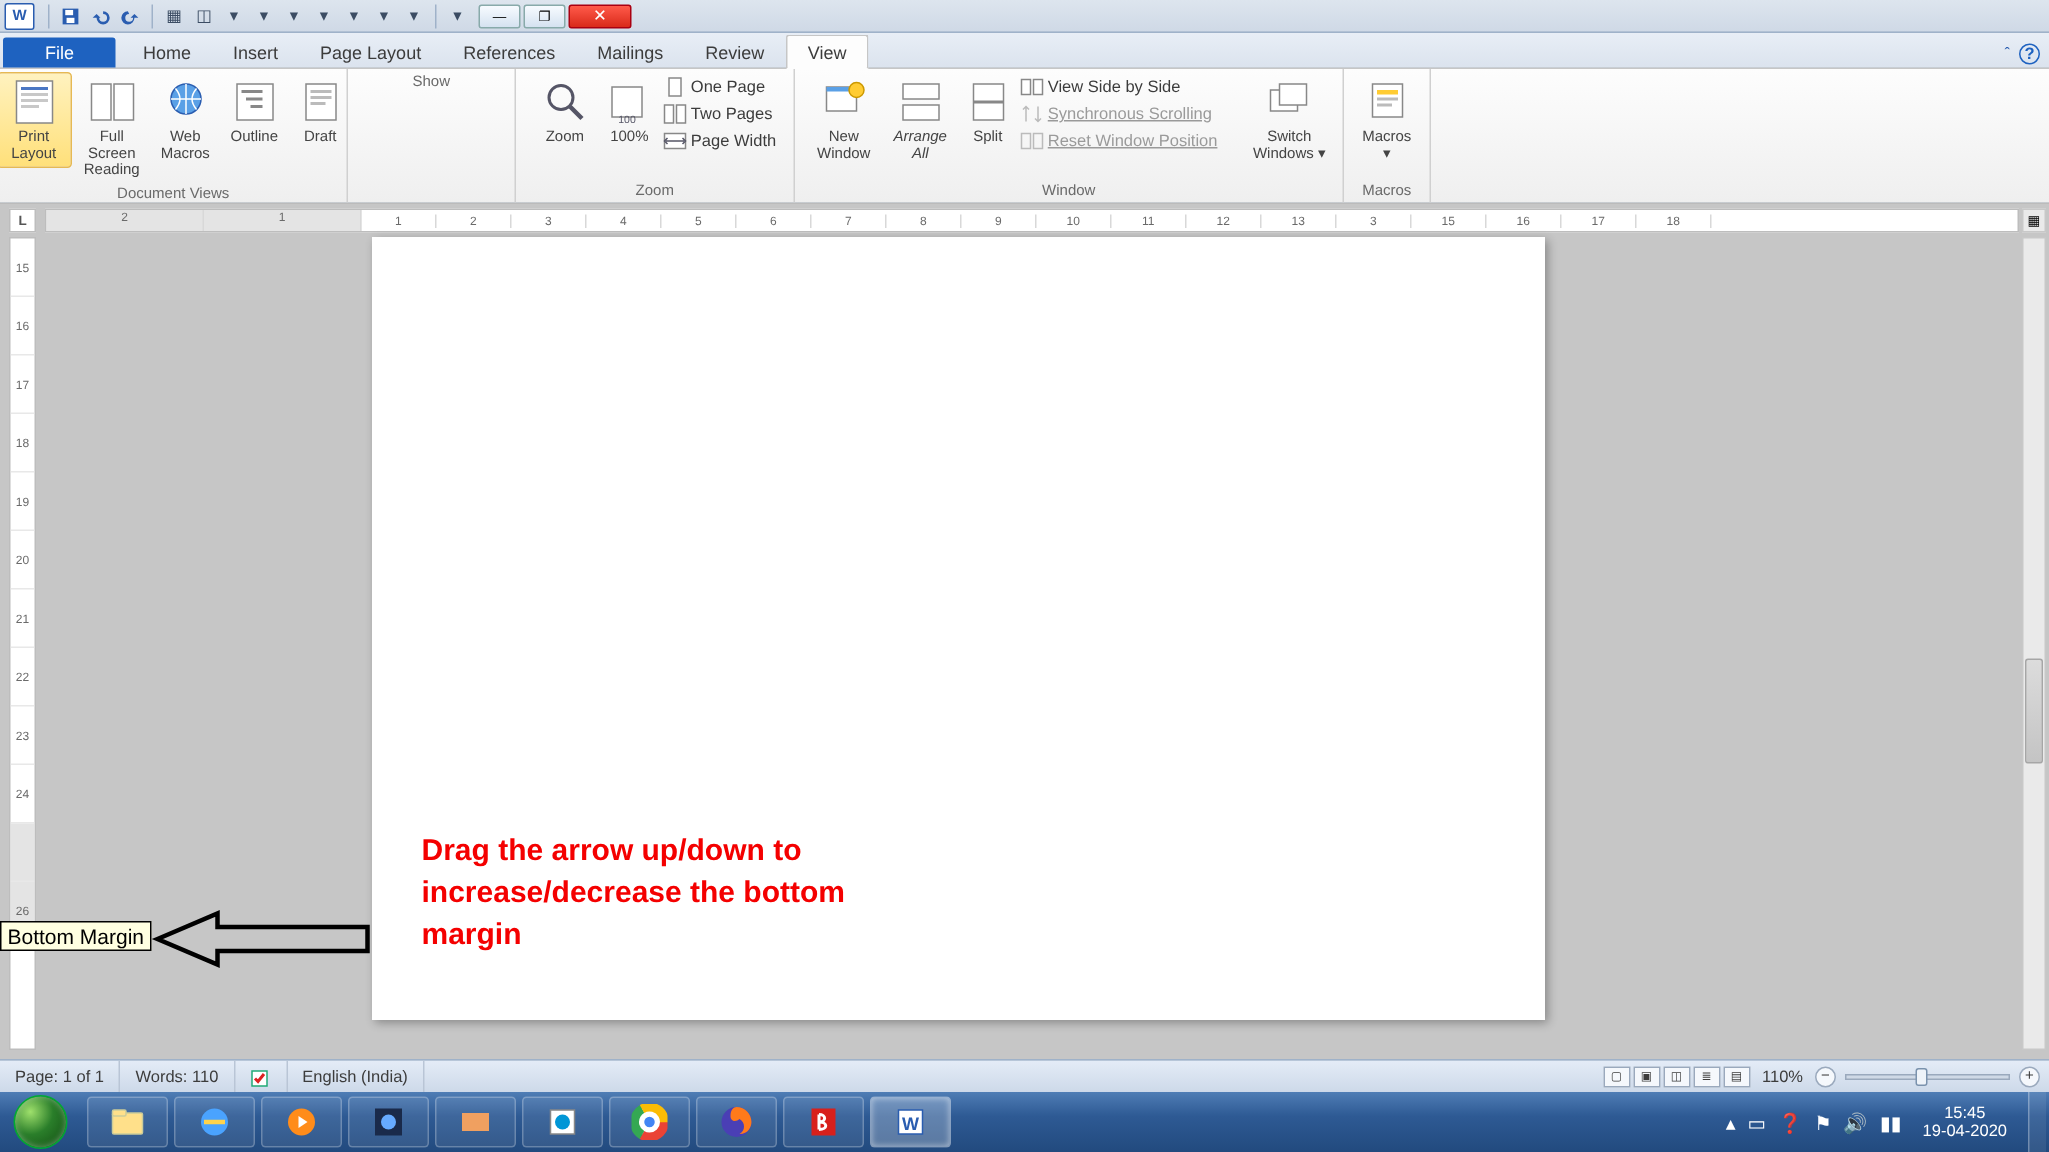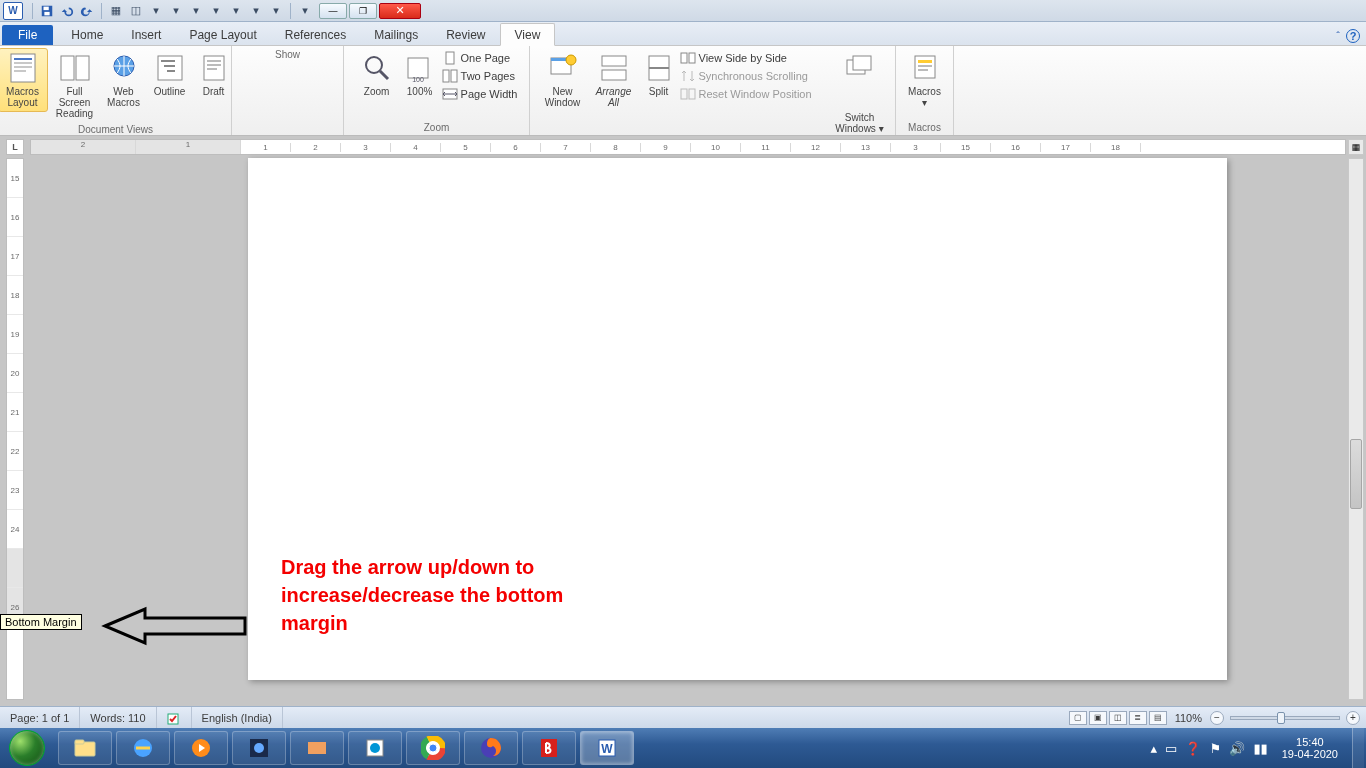--- a/index.html
+++ b/index.html
@@ -12,52 +12,52 @@
 .qat-sep { width: 1px; height: 16px; background: #9fb2c9; margin: 0 2px; }
 .qat-btn { width: 16px; height: 16px; display: flex; align-items: center; justify-content: center; font-size: 11px; color: #3b4c63; cursor: default; }
 .qat-btn svg { width: 14px; height: 14px; }
 .title-red { flex: 1; height: 20px; background: #f40000; color: #000; font-size: 11px; display: flex; align-items: center; justify-content: center; border: 1px solid #a00; }
 .win-controls { display: flex; gap: 2px; padding: 0 2px; }
 .wc { width: 28px; height: 16px; border: 1px solid #8aa; border-radius: 2px; background: linear-gradient(#f7fbff,#d5e2f0); display: flex; align-items: center; justify-content: center; font-size: 9px; }
 .wc.close { background: linear-gradient(#ff5a4a,#d92a1a); color: #fff; border-color: #a01; width: 42px; font-size: 11px; }
 
 
 .tabs { height: 24px; background: linear-gradient(#e8eef6,#dbe3ee); display: flex; align-items: flex-end; border-bottom: 1px solid #c6c6c6; padding-left: 2px; position: relative; }
-.file-tab { background: #1e62c0; color: #fff; font-size: 12px; padding: 3px 16px; border-radius: 2px 2px 0 0; margin-right: 4px; }
+.file-tab { background: #1e62c0; color: #fff; font-size: 12px; padding: 3px 28px; border-radius: 2px 2px 0 0; margin-right: 4px; }
 .tab { font-size: 12px; color: #3c3c3c; padding: 4px 14px 3px; cursor: default; }
 .tab.active { background: #fdfdfd; border: 1px solid #c6c6c6; border-bottom: 1px solid #fdfdfd; border-radius: 2px 2px 0 0; margin-bottom: -1px; }
 .help-area { position: absolute; right: 6px; bottom: 2px; display: flex; gap: 6px; align-items: center; }
 .help-area span { font-size: 11px; color: #2a5db0; cursor: default; }
 
 
 .ribbon { height: 90px; background: linear-gradient(#fdfdfd,#efefef); border-bottom: 1px solid #bbb; display: flex; }
 .group { border-right: 1px solid #d0d0d0; padding: 2px 6px 0; display: flex; flex-direction: column; align-items: center; }
 .group-items { flex: 1; display: flex; align-items: flex-start; gap: 2px; }
 .group-label { font-size: 10px; color: #6a6a6a; text-align: center; padding: 1px 0 2px; width: 100%; }
 .big-btn { display: flex; flex-direction: column; align-items: center; justify-content: flex-start; width: 50px; padding: 3px 2px; border: 1px solid transparent; border-radius: 3px; cursor: default; }
 .big-btn.sel { background: linear-gradient(#fff2bf,#ffe07a); border-color: #e6b954; }
 .big-btn .ic { width: 32px; height: 32px; margin-bottom: 2px; }
 .big-btn .lbl { font-size: 10px; color: #444; text-align: center; line-height: 11px; }
 .chk-col { display: flex; flex-direction: column; gap: 2px; padding-top: 4px; }
 .chk { display: flex; align-items: center; gap: 4px; font-size: 11px; color: #3c3c3c; }
 .chk input { width: 12px; height: 12px; }
 .small-row { display: flex; align-items: center; gap: 3px; font-size: 11px; color: #3c3c3c; padding: 1px 0; }
 .small-row .sic { width: 16px; height: 14px; }
-.disabled { color: #9a9a9a; }
+.disabled { color: #9a9a9a; text-decoration: underline; }
 
 
 .doc-wrap { position: absolute; top: 136px; left: 0; right: 0; bottom: 62px; background: #c6c6c6; }
 .h-ruler { position: absolute; top: 3px; left: 30px; right: 20px; height: 16px; background: #fff; border: 1px solid #bdbdbd; font-size: 8px; color: #6a6a6a; display: flex; align-items: center; overflow: hidden; }
 .h-ruler .seg { position: relative; width: 50px; text-align: center; border-right: 1px solid #d8d8d8; }
 .corner-box { position: absolute; top: 3px; left: 6px; width: 18px; height: 16px; background: #fff; border: 1px solid #bdbdbd; font-size: 9px; display: flex; align-items: center; justify-content: center; color: #555; font-weight: bold; }
 .v-ruler { position: absolute; top: 22px; left: 6px; width: 18px; bottom: 6px; background: #fff; border: 1px solid #bdbdbd; font-size: 8px; color: #6a6a6a; display: flex; flex-direction: column; align-items: center; overflow: hidden; }
 .v-ruler .seg { height: 39px; width: 100%; text-align: center; border-bottom: 1px solid #e8e8e8; display: flex; align-items: center; justify-content: center; }
-.page { position: absolute; top: 22px; left: 248px; width: 979px; bottom: 26px; background: #fff; box-shadow: 2px 2px 6px rgba(0,0,0,.3); }
+.page { position: absolute; top: 22px; left: 248px; width: 782px; bottom: 26px; background: #fff; box-shadow: 2px 2px 6px rgba(0,0,0,.3); }
 .red-note { position: absolute; left: 33px; top: 395px; color: #f40000; font-weight: bold; font-size: 20px; line-height: 28px; max-width: 340px; }
-.tooltip-box { position: absolute; left: 0; top: 478px; background: #ffffe1; border: 1px solid #000; font-size: 11px; padding: 1px 4px; color: #000; }
+.tooltip-box { position: absolute; left: 0; top: 478px; background: #ffffe1; border: 1px solid #000; font-size: 14px; padding: 1px 4px; color: #000; }
 .arrow-anno { position: absolute; left: 100px; top: 470px; }
 
 .vscroll { position: absolute; top: 22px; right: 2px; width: 16px; bottom: 6px; background: #eaeaea; border: 1px solid #c8c8c8; }
 .vscroll .thumb { position: absolute; top: 280px; left: 1px; right: 1px; height: 70px; background: linear-gradient(#dcdcdc,#c4c4c4); border: 1px solid #a6a6a6; border-radius: 2px; }
 .ruler-toggle { position: absolute; top: 3px; right: 2px; width: 16px; height: 16px; background: #eaeaea; border: 1px solid #c8c8c8; font-size: 9px; display: flex; align-items: center; justify-content: center; }
 
 
 .statusbar { position: absolute; left: 0; right: 0; bottom: 40px; height: 22px; background: linear-gradient(#e4ecf7,#cdd9e9); border-top: 1px solid #9fb2c9; display: flex; align-items: center; font-size: 11px; color: #3c3c3c; }
 .sb-seg { padding: 0 10px; border-right: 1px solid #b9c5d6; height: 100%; display: flex; align-items: center; gap: 4px; }
 .sb-right { margin-left: auto; display: flex; align-items: center; gap: 2px; padding-right: 6px; }
@@ -145,21 +145,21 @@
   <div class="group" style="width:232px;">
     <div class="group-items">
       <div class="big-btn sel">
         <svg class="ic" viewBox="0 0 32 32">
             <rect x="4" y="2" width="24" height="28" fill="#fff" stroke="#888"></rect>
             <rect x="7" y="6" width="18" height="2" fill="#4a77c4"></rect>
             <rect x="7" y="10" width="18" height="2" fill="#c8c8c8"></rect>
             <rect x="7" y="14" width="18" height="2" fill="#c8c8c8"></rect>
             <rect x="7" y="18" width="12" height="2" fill="#c8c8c8"></rect>
           </svg>
-        <div class="lbl">Macros Layout</div>
+        <div class="lbl">Print Layout</div>
       </div>
       <div class="big-btn">
         <svg class="ic" viewBox="0 0 32 32">
             <rect x="2" y="4" width="13" height="24" fill="#fff" stroke="#888"></rect>
             <rect x="17" y="4" width="13" height="24" fill="#fff" stroke="#888"></rect>
           </svg>
         <div class="lbl">Full Screen Reading</div>
       </div>
       <div class="big-btn" style="width:44px;">
         <svg class="ic" viewBox="0 0 32 32">
@@ -275,21 +275,21 @@
             <span>Synchronous Scrolling</span>
           </div>
         <div class="small-row disabled">
             <svg class="sic" viewBox="0 0 16 14">
               <rect x="1" y="2" width="6" height="10" fill="none" stroke="#bbb"></rect>
               <rect x="9" y="2" width="6" height="10" fill="none" stroke="#bbb"></rect>
             </svg>
             <span>Reset Window Position</span>
           </div>
       </div>
-      <div class="big-btn" style="width:56px;gap:26px;">
+      <div class="big-btn" style="width:56px;">
         <svg class="ic" viewBox="0 0 32 32">
             <rect x="3" y="8" width="18" height="14" fill="#fff" stroke="#888"></rect>
             <rect x="9" y="4" width="18" height="14" fill="#fff" stroke="#888"></rect>
           </svg>
         <div class="lbl"><span>Switch Windows</span> ▾</div>
       </div>
     </div>
     <div class="group-label">Window</div>
   </div>
 
@@ -456,18 +456,18 @@
       </div>
   </div>
   <div class="tray">
     <span class="tray-ic">▴</span>
     <span class="tray-ic">▭</span>
     <span class="tray-ic">❓</span>
     <span class="tray-ic">⚑</span>
     <span class="tray-ic">🔊</span>
     <span class="tray-ic">▮▮</span>
     <div class="clock">
-      <div>15:40</div>
+      <div>15:45</div>
       <div>19-04-2020</div>
     </div>
     <div class="showdesk"></div>
   </div>
 </div>
 
 </body></html>

